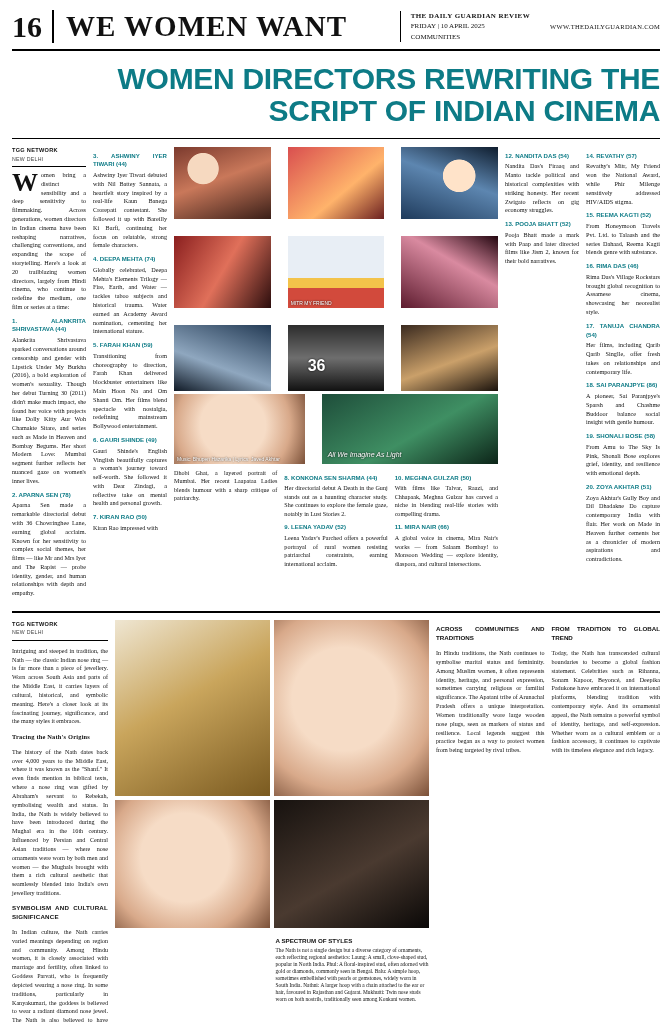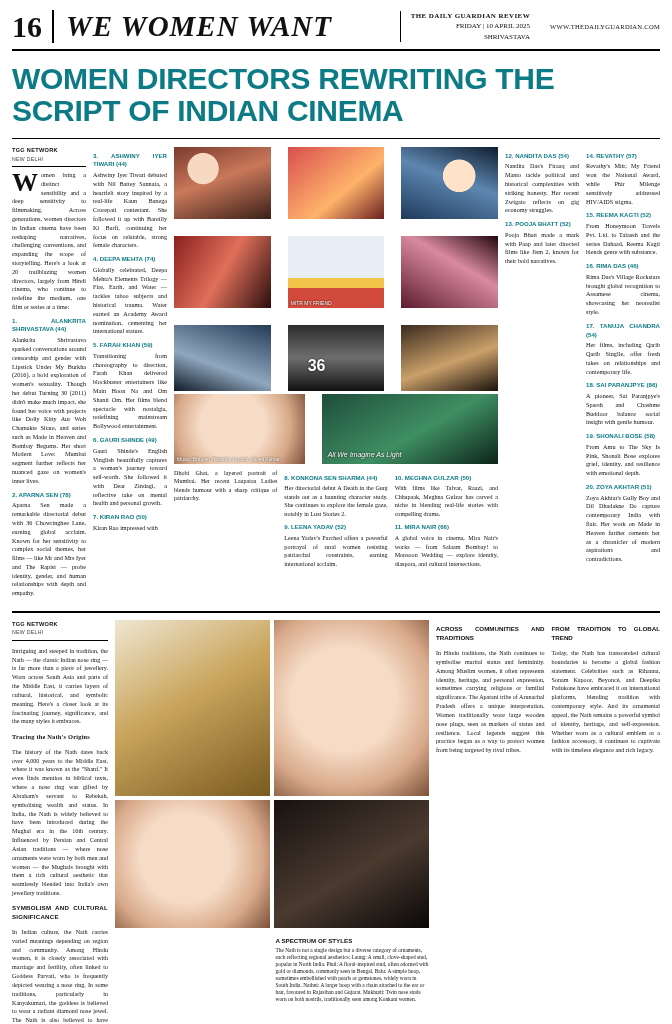--- a/index.html
+++ b/index.html
@@ -10,30 +10,31 @@
     font-family: "Liberation Serif", serif;
     color: #111;
     overflow: hidden;
   }
   .page { width:672px; height:1024px; padding: 10px 12px; position:relative; }
 
   
   .masthead { display:flex; align-items:stretch; border-bottom:2px solid #000; padding-bottom:6px; }
   .pagenum { font-family:"Liberation Serif",serif; font-size:30px; font-weight:bold; line-height:1; padding-right:10px; align-self:center; }
   .vrule { width:2px; background:#000; margin-right:12px; }
-  .sect-title { flex:1; font-family:"Liberation Serif",serif; font-size:29px; font-weight:bold; letter-spacing:1px; align-self:center;font-style:italic; }
-  .mast-right { text-align:right; font-size:7px; line-height:1.45; align-self:center; padding:0 10px; border-left:1px solid #000; }
+  .sect-title { flex:1; font-family:"Liberation Serif",serif; font-size:29px; font-weight:bold; letter-spacing:1px; align-self:center; }
+  .mast-right { text-align:left; font-size:7px; line-height:1.45; align-self:center; padding:0 10px; border-left:1px solid #000; }
   .mast-right .l1 { font-weight:bold; letter-spacing:.4px; }
   .mast-url { align-self:center; font-size:6.5px; letter-spacing:.3px; padding-left:10px; }
 
   
   .headline {
     color:#0d7b86; font-family:"Liberation Sans", sans-serif;
     font-weight:bold; font-size:30px; line-height:1.08; letter-spacing:-0.3px;
     margin:12px 0 10px 0;
+    text-align:right;
   }
   .hr-thin { border-top:1px solid #000; margin:6px 0 8px 0; }
 
   
   .story1 { display:flex; gap:7px; }
   .col { font-size:6.2px; line-height:1.42; text-align:justify; }
   .col p { margin:0 0 4px 0; }
   .byline { font-family:"Liberation Sans",sans-serif; font-weight:bold; font-size:5.6px; letter-spacing:.3px; }
   .byline .sub { font-weight:normal; display:block; color:#444; font-size:5.2px; margin-top:1px;}
   .byrule { border-top:1px solid #000; margin:3px 0 4px 0;}
@@ -97,21 +98,21 @@
 
 <div class="page">
 
   <div class="masthead">
     <div class="pagenum">16</div>
     <div class="vrule"></div>
     <div class="sect-title">WE WOMEN WANT</div>
     <div class="mast-right">
       <div class="l1">THE DAILY GUARDIAN REVIEW</div>
       <div>FRIDAY | 10 APRIL 2025</div>
-      <div>SHRIVASTAVA</div>
+      <div>COMMUNITIES</div>
     </div>
     <div class="mast-url">WWW.THEDAILYGUARDIAN.COM</div>
   </div>
 
   <div class="headline">WOMEN DIRECTORS REWRITING THE SCRIPT OF INDIAN CINEMA</div>
   <div class="hr-thin"></div>
 
   <div class="story1">
 
     <div class="col c1">

